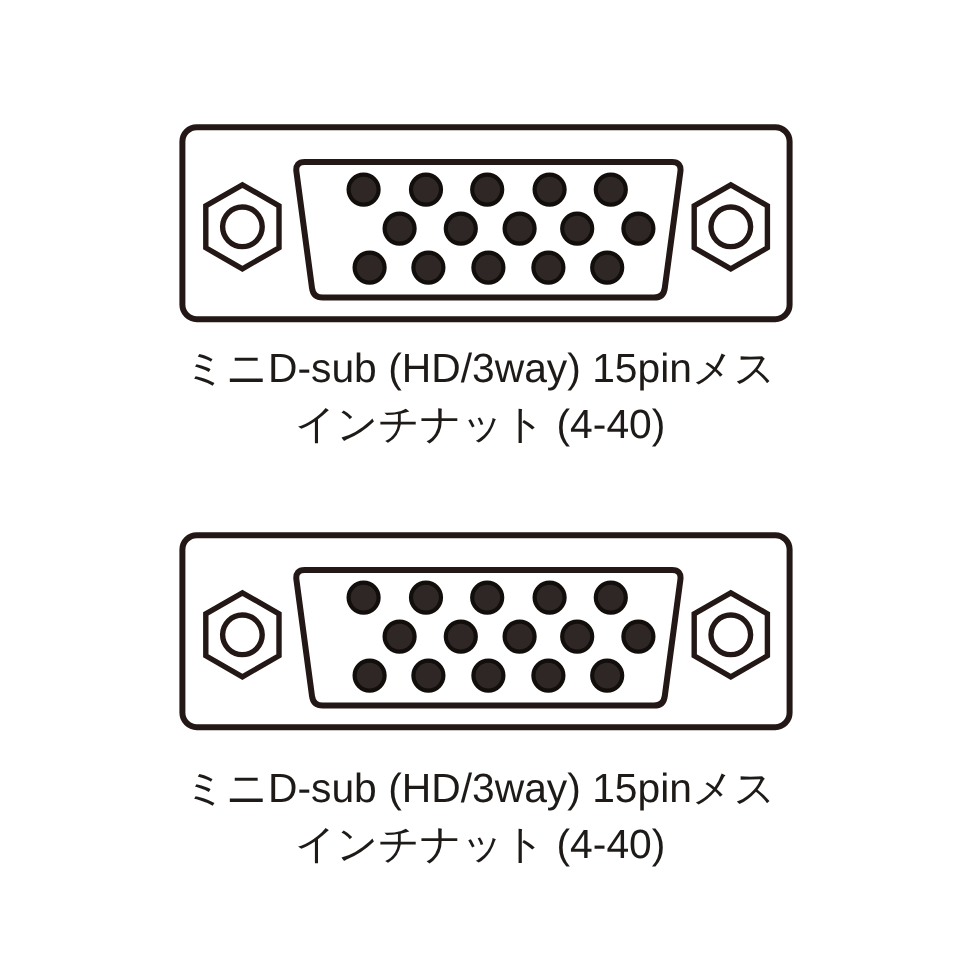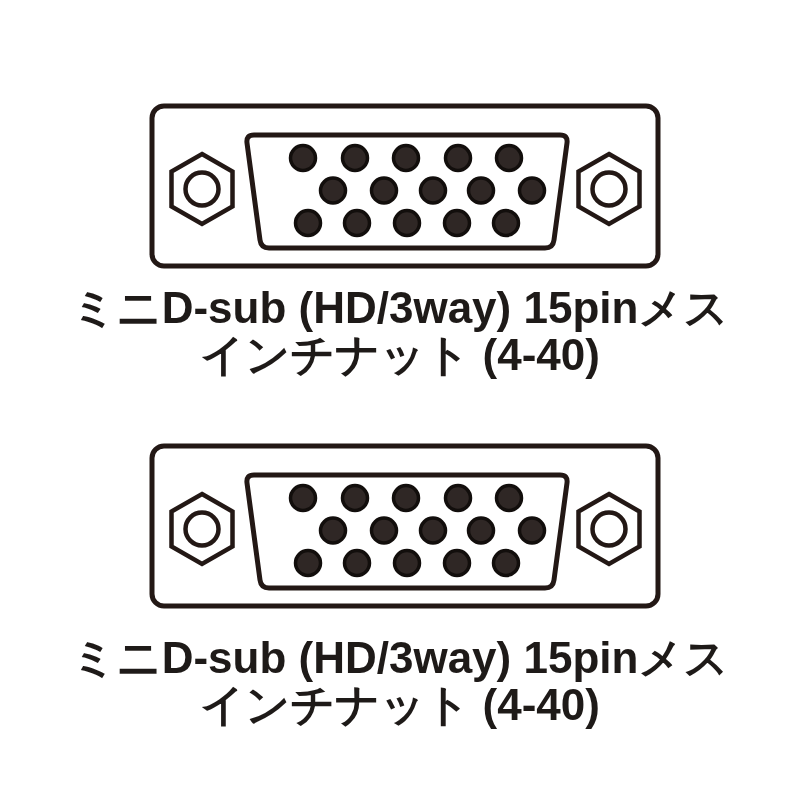--- a/index.html
+++ b/index.html
@@ -34,22 +34,22 @@
   }
   .pins circle{
     fill:var(--pin-fill,#2f2725);
     stroke:var(--pin-stroke,#120e0c);
     stroke-width:3.5;
   }
   .caption{
     position:absolute;
     left:0;right:0;
     text-align:center;
-    font-size:44px;
-    font-weight:700;
+    font-size:34px;
+    font-weight:400;
     line-height:47px;
     letter-spacing:0px;
     color:var(--text,#1e1a18);
     white-space:nowrap;
   }
 </style>
 </head>
 <body>
 
 <div class="stage">

